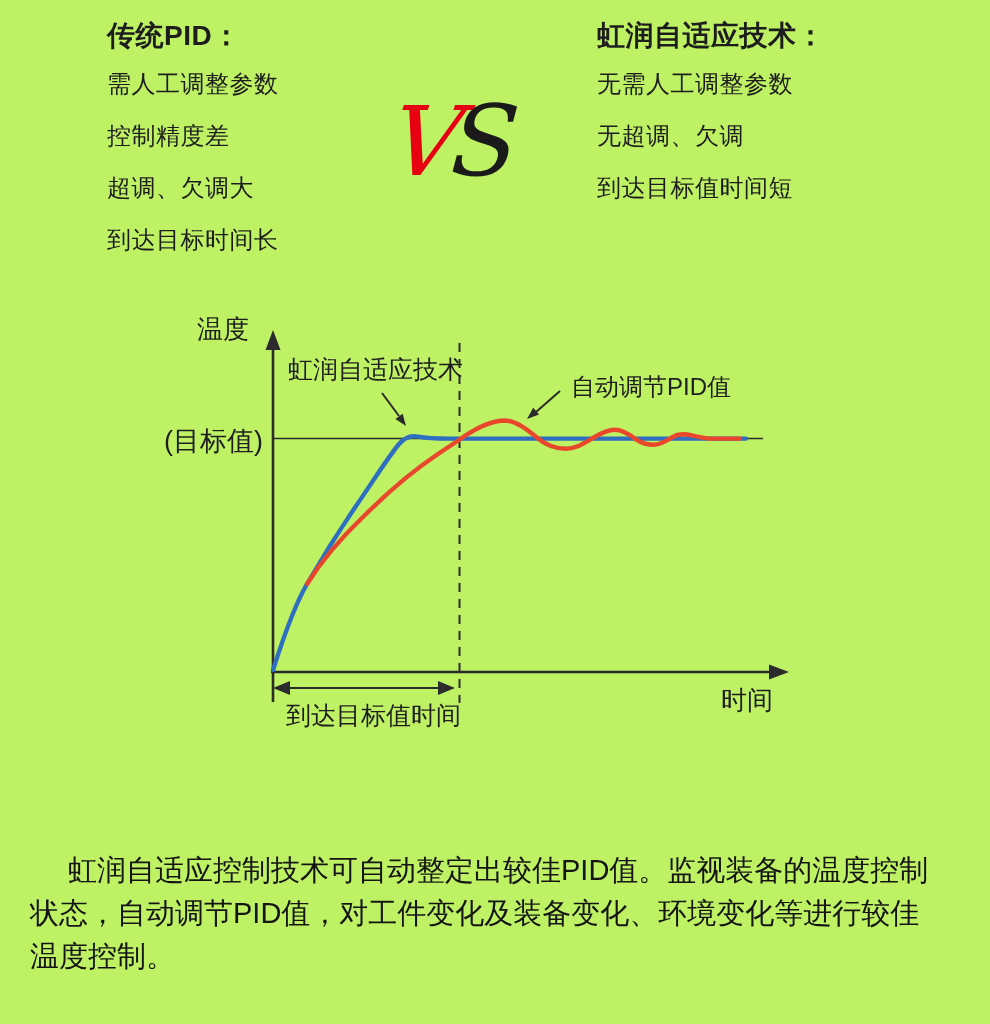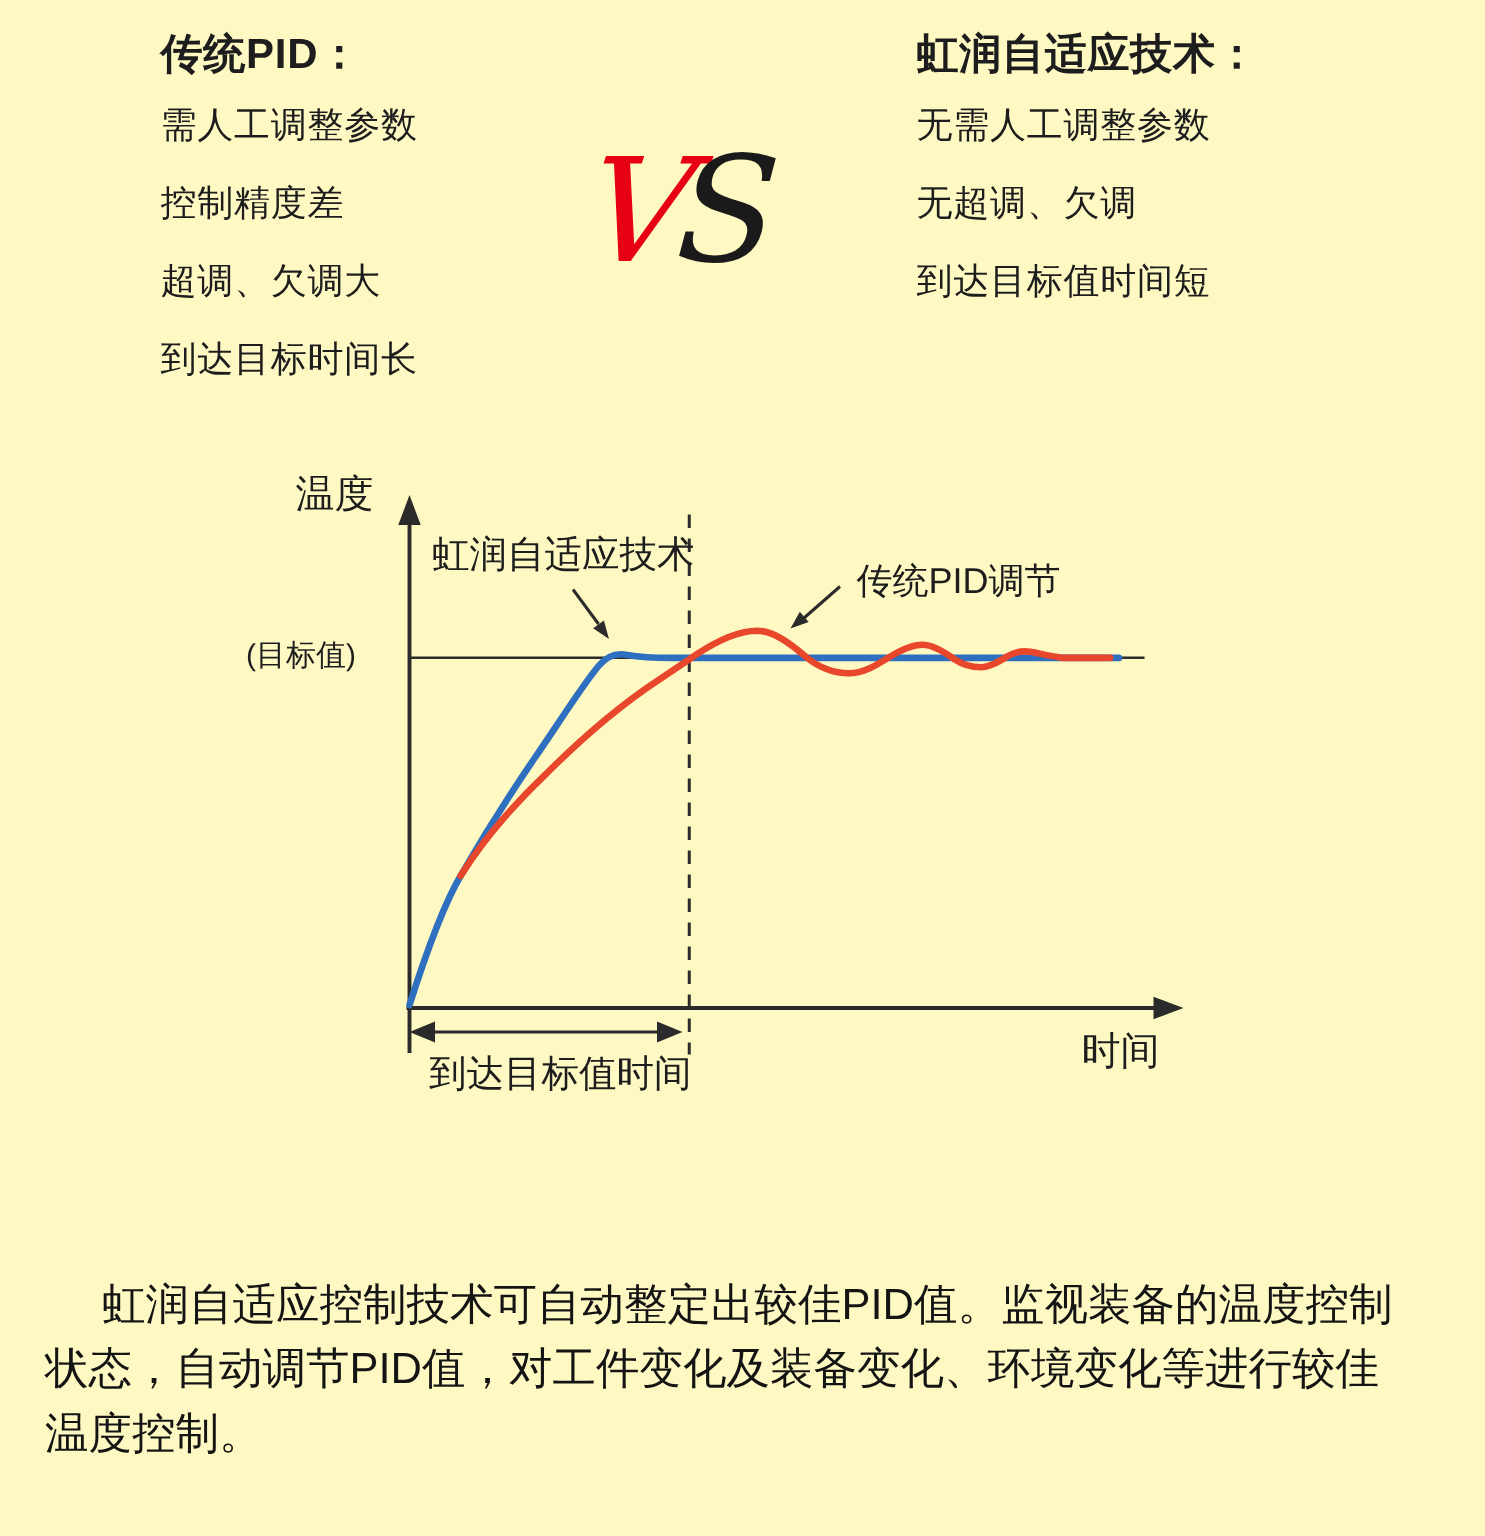--- a/index.html
+++ b/index.html
@@ -7,56 +7,56 @@
     width:990px;height:1024px;overflow:hidden;
     font-family:"Liberation Sans","DejaVu Sans",sans-serif;
   }
   #stage{
     position:relative;width:990px;height:1024px;
     background:#dcdcdc;color:#1d1d1d;
   }
   
   .cmp-col{position:absolute;top:14px;}
   .cmp-col.left{left:107px;}
-  .cmp-col.right{left:597px;margin-left:14px;}
+  .cmp-col.right{left:597px;}
   .cmp-title{font-size:28px;font-weight:bold;line-height:44px;letter-spacing:0.5px;}
   .cmp-item{font-size:24px;line-height:52px;letter-spacing:0.5px;}
   
   .vs{
     position:absolute;left:393px;top:92px;display:flex;align-items:baseline;
     font-family:"DejaVu Serif","Liberation Serif",serif;font-style:italic;
     line-height:1;user-select:none;
   }
   .vs .v{font-size:96px;transform:skewX(-8deg);}
   .vs .s{font-size:98px;margin-left:-10px;transform:skewX(-4deg);}
   
   #chart-svg{position:absolute;left:0;top:0;pointer-events:none;}
   .chart-label{position:absolute;white-space:nowrap;}
   .lbl-temp{left:197px;top:312px;font-size:26px;}
-  .lbl-target{left:164px;top:423px;font-size:20px;}
+  .lbl-target{left:164px;top:423px;font-size:27px;}
   .lbl-adaptive{left:288px;top:353px;font-size:25px;}
   .lbl-pid{left:571px;top:371px;font-size:24px;}
   .lbl-time{left:721px;top:683px;font-size:26px;}
   .lbl-reach{left:286px;top:699px;font-size:25px;}
   
   .sec-heading{
     position:absolute;left:62px;top:786px;width:900px;
     font-size:34px;font-weight:bold;line-height:43px;color:#050505;
   }
   .sec-para{
     position:absolute;left:30px;top:849px;width:930px;
     font-size:29px;line-height:43px;color:#141414;
   }
   .para-line{white-space:nowrap;}
   .para-line.indent{padding-left:38px;}
 </style>
 </head>
 <body>
 
-<div id="stage" style="background: #fef9c3; text-decoration: underline;">
+<div id="stage" style="background: #bef264; text-decoration: underline;">
 
   <div class="cmp-col left">
     <div class="cmp-title">传统PID：</div>
     <div class="cmp-item">需人工调整参数</div>
     <div class="cmp-item">控制精度差</div>
     <div class="cmp-item">超调、欠调大</div>
     <div class="cmp-item">到达目标时间长</div>
   </div>
 
   <div class="vs">
@@ -94,21 +94,21 @@
     <line x1="382" y1="393" x2="399" y2="416" stroke="#2b2b2b" stroke-width="2"></line>
     <polygon points="406,426 402.6,413.7 395.4,418.9" fill="#2b2b2b"></polygon>
 
     <line x1="560" y1="391" x2="536" y2="412" stroke="#2b2b2b" stroke-width="2"></line>
     <polygon points="527,419 539.1,414.6 533.2,407.8" fill="#2b2b2b"></polygon>
   </svg>
 
   <div class="chart-label lbl-temp">温度</div>
   <div class="chart-label lbl-target">(目标值)</div>
   <div class="chart-label lbl-adaptive">虹润自适应技术</div>
-  <div class="chart-label lbl-pid">传统PID调节</div>
+  <div class="chart-label lbl-pid">自动调节PID值</div>
   <div class="chart-label lbl-time">时间</div>
   <div class="chart-label lbl-reach">到达目标值时间</div>
 
 
   <div class="sec-para">
     <div class="para-line indent">虹润自适应控制技术可自动整定出较佳PID值。监视装备的温度控制</div>
     <div class="para-line">状态，自动调节PID值，对工件变化及装备变化、环境变化等进行较佳</div>
     <div class="para-line">温度控制。</div>
   </div>
 

